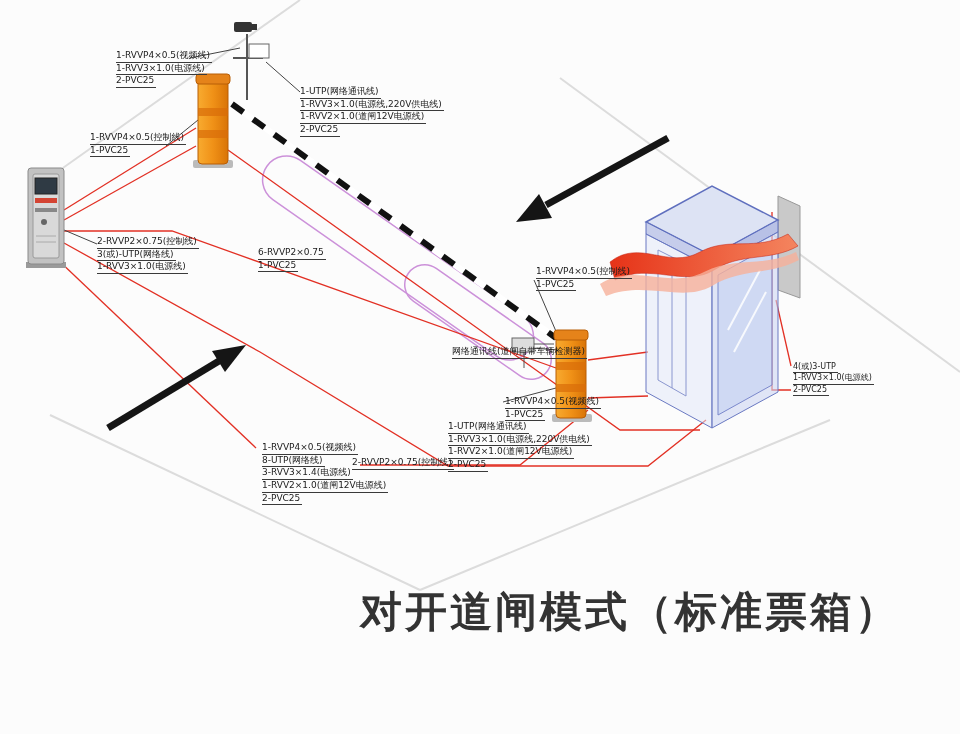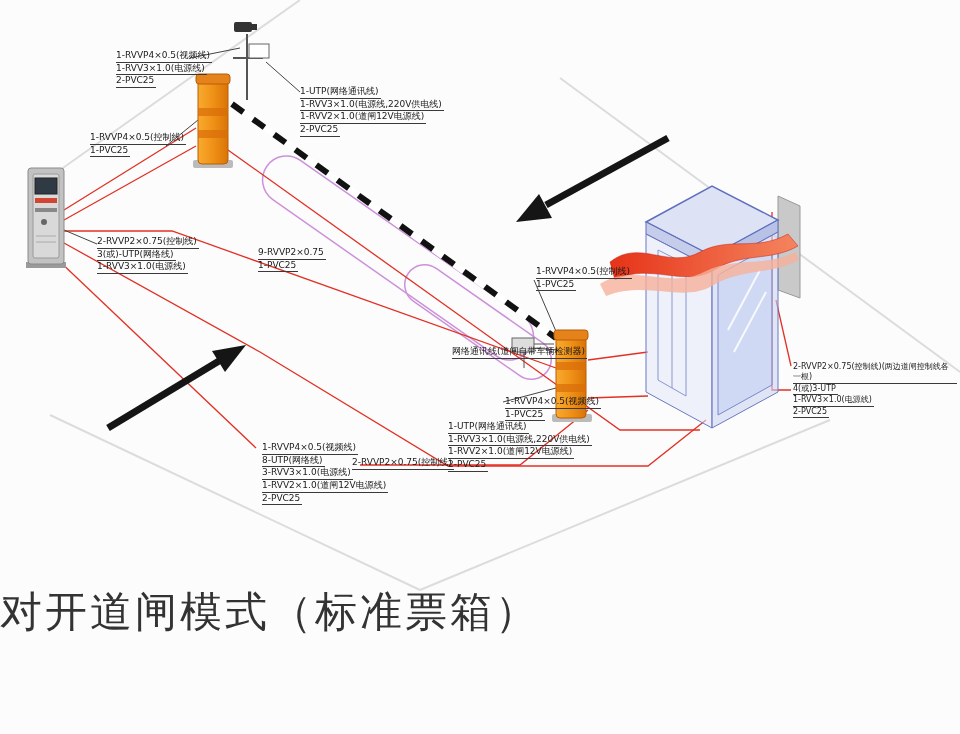--- a/index.html
+++ b/index.html
@@ -3,22 +3,22 @@
 <meta charset="utf-8">
 <style>
   html,body{margin:0;padding:0;background:#f7f7f7;}
   .canvas{position:relative;width:960px;height:734px;background:#fcfcfc;overflow:hidden;
           font-family:"DejaVu Sans","Liberation Sans",sans-serif;}
   .diagram-svg{position:absolute;left:0;top:0;z-index:1;}
   .labels-layer{position:absolute;left:0;top:0;width:960px;height:734px;z-index:3;pointer-events:none;}
   .label-group{position:absolute;color:#1a1a1a;font-size:9px;line-height:1.3;white-space:nowrap;}
   .label-group.wrap{white-space:normal;}
   .label-line{display:table;border-bottom:1px solid #3a3a3a;padding-right:2px;}
-  .page-title{position:absolute;left:0;top:584px;width:900px;text-align:left;z-index:3;
-              font-size:42px;font-weight:400;color:#333;letter-spacing:3px;}
+  .page-title{position:absolute;left:0;top:584px;width:900px;text-align:right;z-index:3;
+              font-size:42px;font-weight:700;color:#333;letter-spacing:3px;}
 </style>
 </head>
 <body>
 
 <div class="canvas">
 
   <svg class="diagram-svg" width="960" height="734" viewBox="0 0 960 734">
     <defs>
       <linearGradient id="orangeGrad" x1="0" y1="0" x2="1" y2="0">
         <stop offset="0" stop-color="#f8ab30"></stop>
@@ -158,21 +158,21 @@
         <div class="label-line">1-RVV3×1.0(电源线,220V供电线)</div>
         <div class="label-line">1-RVV2×1.0(道闸12V电源线)</div>
         <div class="label-line">2-PVC25</div>
       </div>
       <div class="label-group" style="left: 97px; top: 236px;">
         <div class="label-line">2-RVVP2×0.75(控制线)</div>
         <div class="label-line">3(或)-UTP(网络线)</div>
         <div class="label-line">1-RVV3×1.0(电源线)</div>
       </div>
       <div class="label-group" style="left: 258px; top: 247px;">
-        <div class="label-line">9-RVVP2×0.75</div>
+        <div class="label-line">6-RVVP2×0.75</div>
         <div class="label-line">1-PVC25</div>
       </div>
       <div class="label-group" style="left: 536px; top: 266px;">
         <div class="label-line">1-RVVP4×0.5(控制线)</div>
         <div class="label-line">1-PVC25</div>
       </div>
       <div class="label-group" style="left: 452px; top: 346px;">
         <div class="label-line">网络通讯线(道闸自带车辆检测器)</div>
       </div>
       <div class="label-group" style="left: 505px; top: 396px;">
@@ -181,29 +181,28 @@
       </div>
       <div class="label-group" style="left: 448px; top: 421px;">
         <div class="label-line">1-UTP(网络通讯线)</div>
         <div class="label-line">1-RVV3×1.0(电源线,220V供电线)</div>
         <div class="label-line">1-RVV2×1.0(道闸12V电源线)</div>
         <div class="label-line">2-PVC25</div>
       </div>
       <div class="label-group" style="left: 262px; top: 442px;">
         <div class="label-line">1-RVVP4×0.5(视频线)</div>
         <div class="label-line">8-UTP(网络线)</div>
-        <div class="label-line">3-RVV3×1.0(电源线)</div>
+        <div class="label-line">3-RVV3×1.4(电源线)</div>
         <div class="label-line">1-RVV2×1.0(道闸12V电源线)</div>
         <div class="label-line">2-PVC25</div>
       </div>
       <div class="label-group" style="left: 352px; top: 457px;">
         <div class="label-line">2-RVVP2×0.75(控制线)</div>
       </div>
       <div class="label-group wrap" style="left: 793px; top: 362px; width: 164px; font-size: 8px;">
-        <div class="label-line">2-RVVP2×0.75(控制线)(两边道闸控制线各一根)</div>
         <div class="label-line">4(或)3-UTP</div>
         <div class="label-line">1-RVV3×1.0(电源线)</div>
         <div class="label-line">2-PVC25</div>
       </div>
     </div>
 
   <div class="page-title">对开道闸模式（标准票箱）</div>
 </div>
 
 </body></html>

